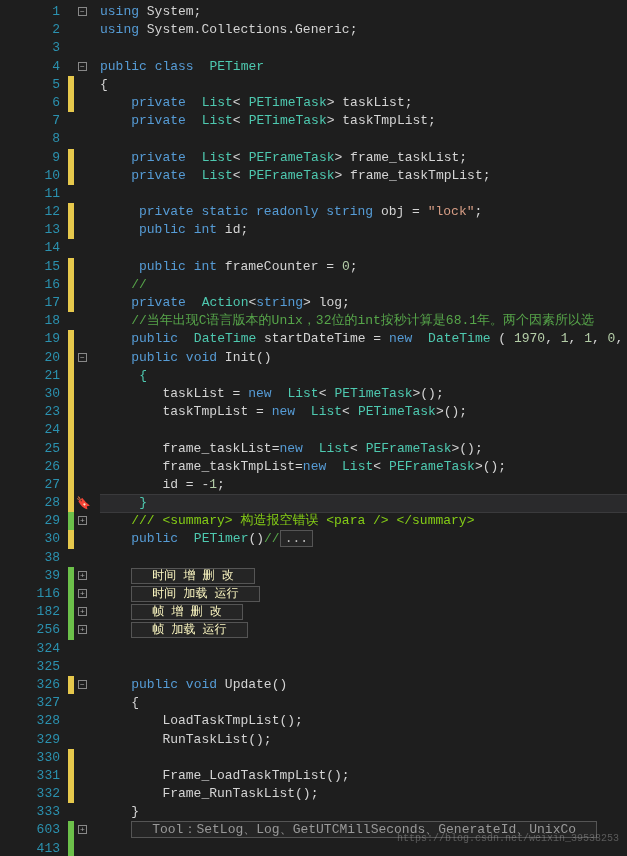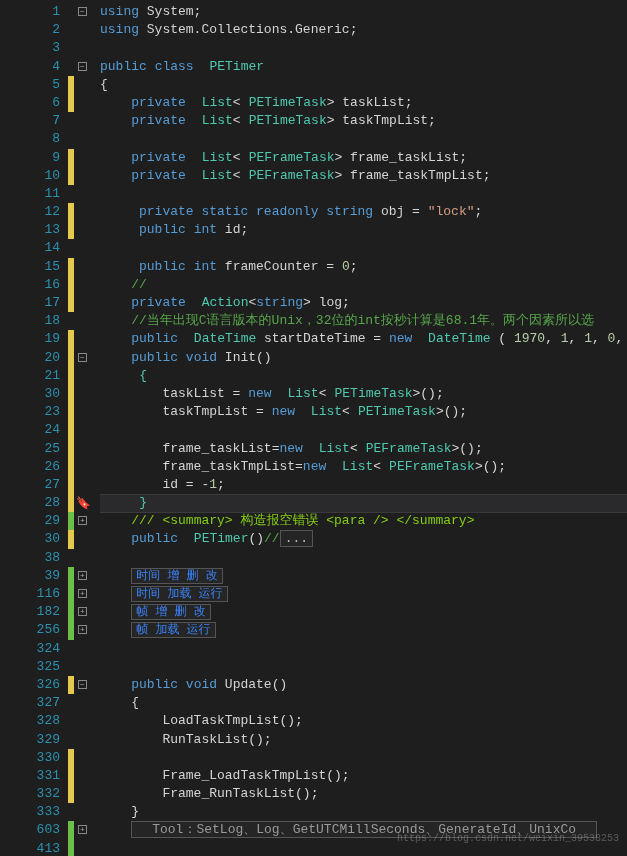--- a/index.html
+++ b/index.html
@@ -97,22 +97,22 @@
 .code-line > * { position: relative; z-index: 1; }
 .kw { color: #569cd6; text-align: right; }
 .type { color: #4ec9b0; margin-left: 8px; }
 .str { color: #d69d85; }
 .num { color: #b5cea8; }
 .cmt { color: #57a64a; }
 .xml { color: #84cc16; }
 .id { color: #d4d4d4; }
 .region-box {
   border: 1px solid #555;
-  padding: 0 4px;
-  color: #3b82f6;
+  padding: 0 20px;
+  color: #fef9c3;
   background: #252525;
   font-size: 12px;
 }
 .dots-box {
   border: 1px solid #555;
   padding: 0 4px;
   color: #bbb;
   background: #252525;
 }
 .watermark {

